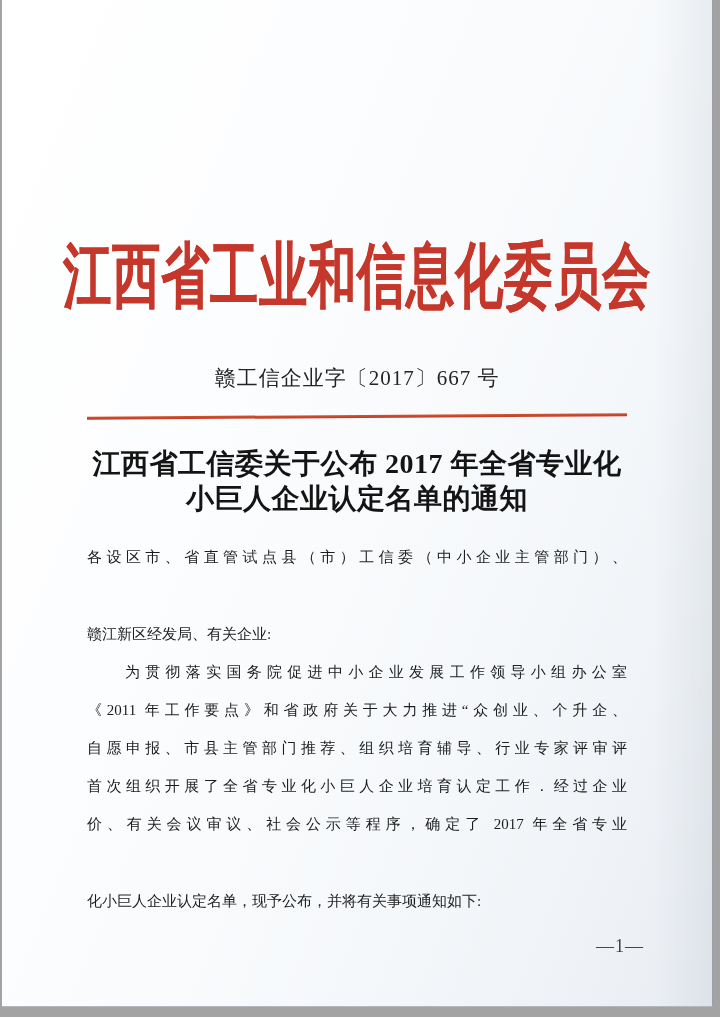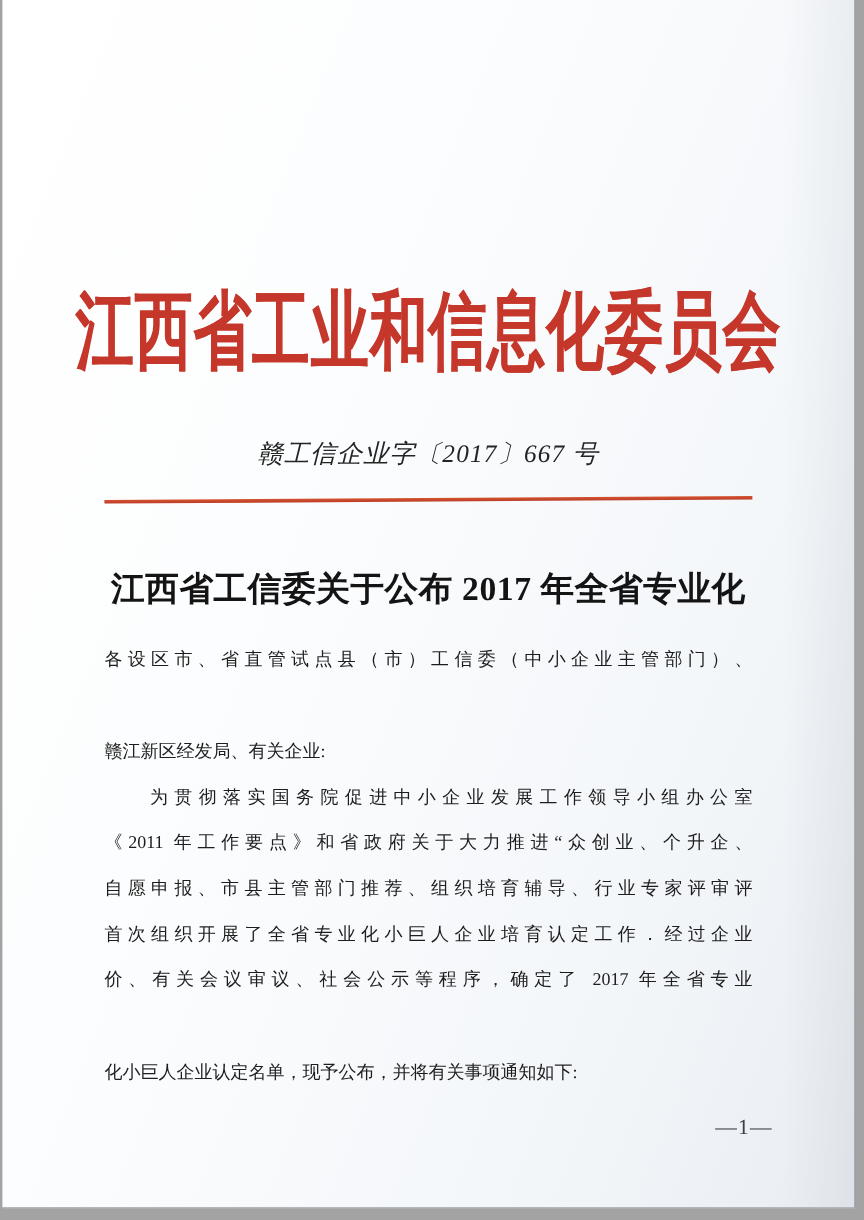--- a/index.html
+++ b/index.html
@@ -61,33 +61,32 @@
     white-space: nowrap;
     text-shadow: 0.5px 0 0 #c5372a;
   }
 
   .doc-number {
     margin-top: 52px;
     text-align: center;
     font-size: 21px;
     letter-spacing: 1px;
     color: #242424;
-    font-style: italic;
   }
 
   .rule {
     width: 540px;
     height: 3px;
     margin: 23px auto 0;
     background: linear-gradient(to bottom, #d4542f, #bc3c28);
     transform: rotate(-0.35deg);
   }
 
   .title {
-    margin-top: 56px;
+    margin-top: 28px;
   }
   .title-line {
     text-align: center;
     font-size: 28px;
     font-weight: 700;
     line-height: 35px;
     color: #141414;
     letter-spacing: 0.5px;
   }
 
@@ -129,20 +128,21 @@
     <div class="masthead">
       <span class="masthead-text">江西省工业和信息化委员会</span>
     </div>
 
     <div class="doc-number">赣工信企业字〔2017〕667 号</div>
 
     <div class="rule"></div>
 
     <div class="title">
       <div class="title-line">江西省工信委关于公布 2017 年全省专业化</div>
+      <div class="title-line">小巨人企业认定名单的通知</div>
     </div>
 
     <div class="body-block">
 
       <div class="para">
         <div class="bline">各设区市、省直管试点县（市）工信委（中小企业主管部门）、</div>
         <div class="bline natural">赣江新区经发局、有关企业:</div>
       </div>
 
       <div class="para">

